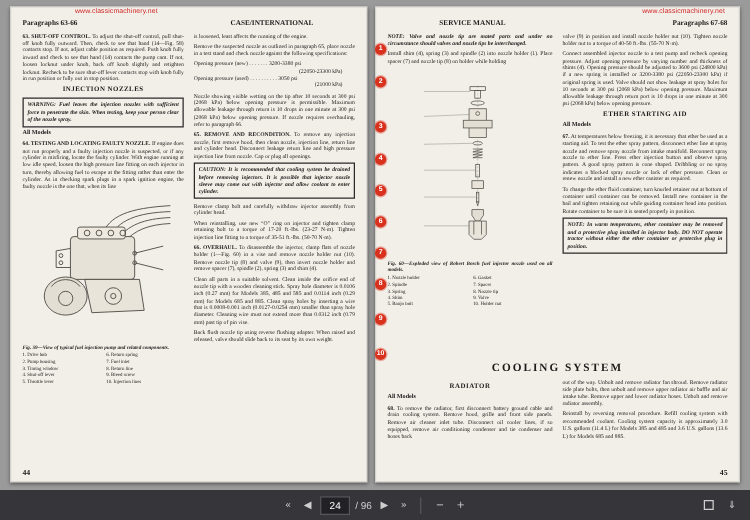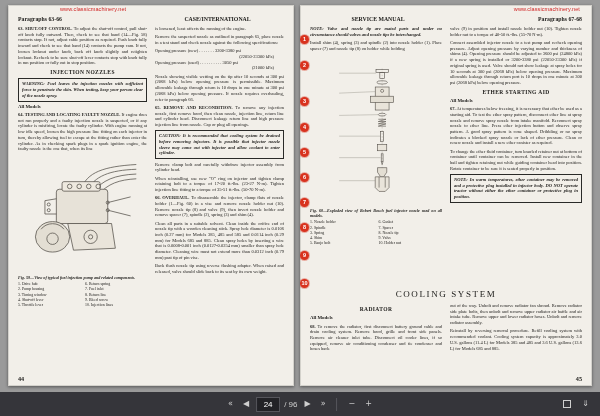--- a/index.html
+++ b/index.html
@@ -23,21 +23,21 @@
   .sechead{text-align:center;font-weight:bold;font-size:5.5px;margin:3px 0 2.5px;letter-spacing:.4px;}
   .subhead{font-weight:bold;font-size:4.9px;margin:2.5px 0 1.8px;text-align:left;}
   .box{border:1px solid #2a2a28;padding:2px 3px;font-weight:bold;font-style:italic;margin:2.5px 0;}
   .noteplain{font-weight:bold;font-style:italic;margin:0 0 2.6px;}
   .spec{white-space:nowrap;overflow:hidden;}
   .spec-metric{text-align:right;padding-right:10px;}
   .specs{margin:1px 0 2.6px;}
   .figcap{font-style:italic;font-weight:bold;font-size:4.1px;margin-top:2px;}
   .legend{display:flex;gap:5px;margin-top:2px;font-size:3.9px;line-height:1.35;text-align:left;}
   .legend .lcol{flex:1;}
-  .bighead{text-align:center;font-weight:normal;font-size:9px;letter-spacing:1.6px;margin:5px 0 4px;}
+  .bighead{text-align:center;font-weight:bold;font-size:9px;letter-spacing:1.6px;margin:5px 0 4px;}
   .top-sec{height:258px;overflow:hidden;}
   .pageno{position:absolute;bottom:4px;font-weight:bold;font-size:6.2px;}
   .pn-l{left:10px;}
   .pn-r{right:10px;}
   .fig59{display:block;width:118px;height:118px;margin:3px auto 0;}
   .fig60{display:block;width:86px;height:152px;margin:2px auto 0;}
   .callout{position:absolute;width:9px;height:9px;border-radius:50%;background:#d8321e;color:#fff;font-size:5.5px;line-height:9px;text-align:center;font-weight:bold;font-family:"Liberation Sans",sans-serif;box-shadow:0 0 0 1px rgba(216,50,30,.35);}
   .toolbar{position:relative;width:600px;height:24px;background:#35353a;display:flex;align-items:center;color:#d8d8d8;font-family:"Liberation Sans",sans-serif;}
   .tb-center{position:absolute;left:50%;transform:translateX(-50%);display:flex;align-items:center;gap:4px;}
   .tb-right{position:absolute;right:8px;display:flex;align-items:center;gap:8px;}

